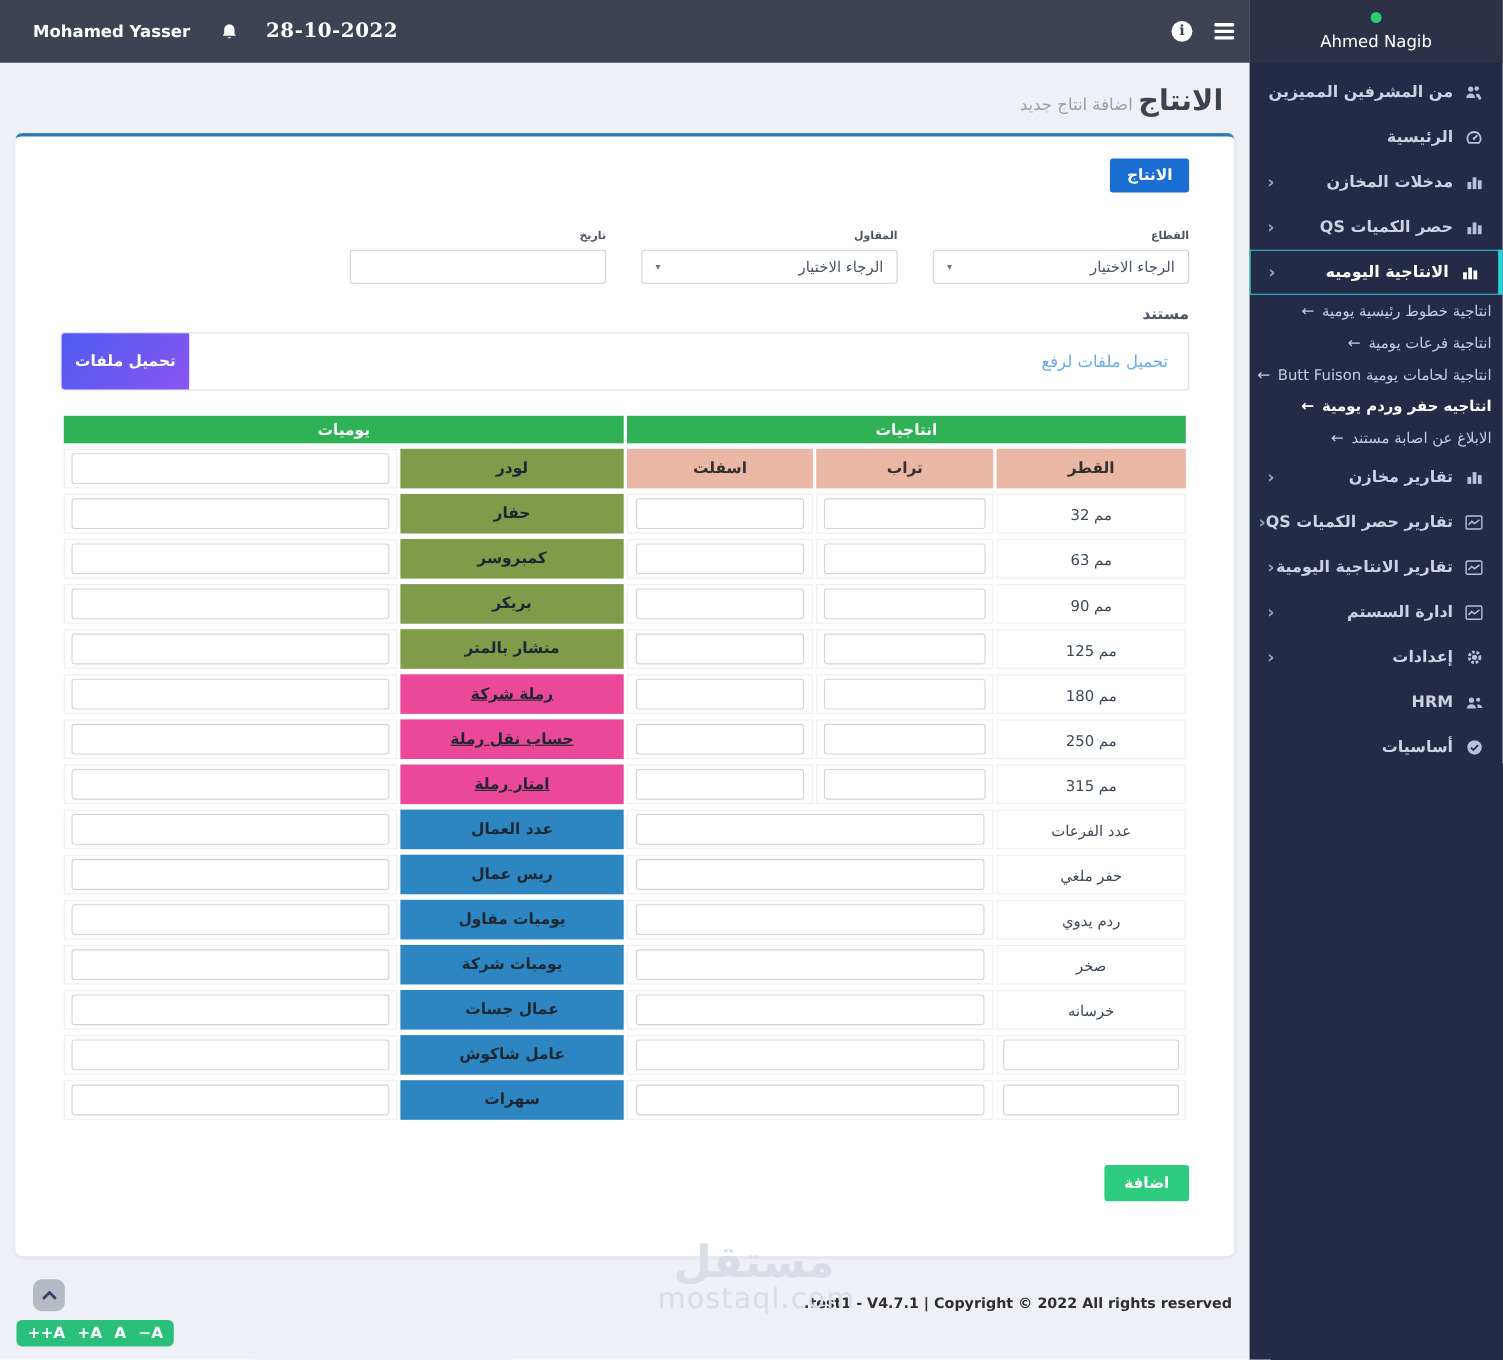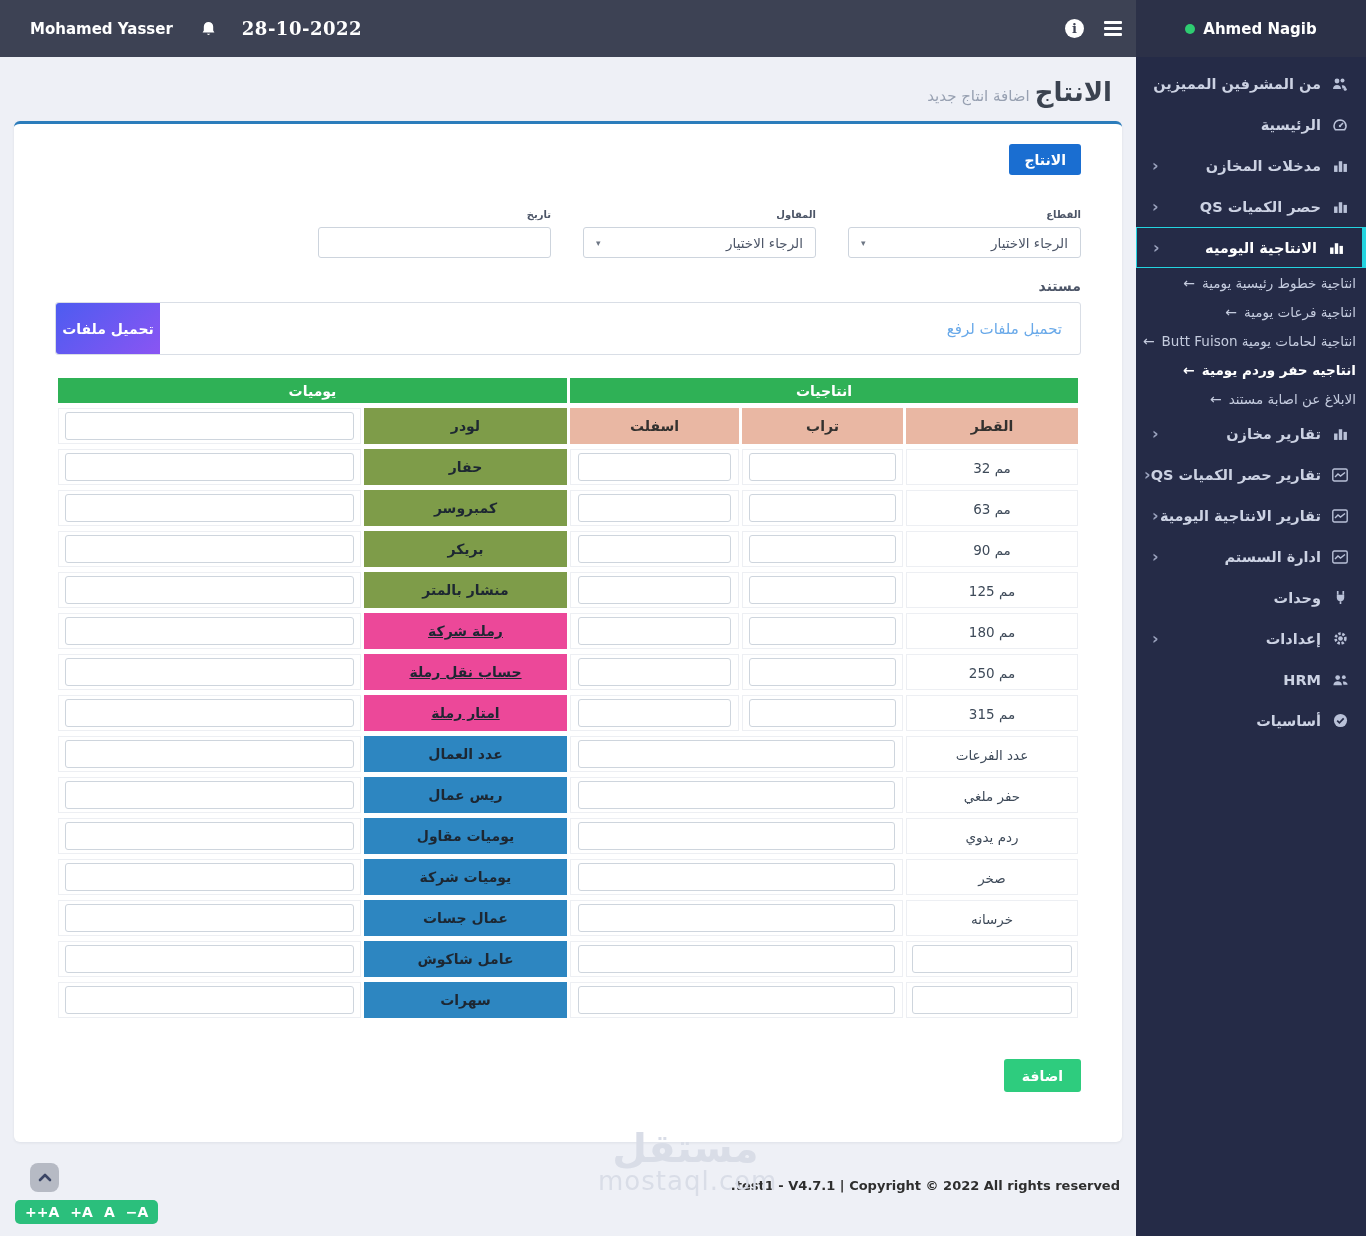--- a/index.html
+++ b/index.html
@@ -3,21 +3,21 @@
 <meta charset="utf-8">
 <style>
   * { margin:0; padding:0; box-sizing:border-box; }
   html,body { width:1366px; height:1236px; }
   body {
     position:relative; overflow:hidden; background:#eef0f6;
     direction:rtl; font-family:"DejaVu Sans","Liberation Sans",sans-serif;
   }
   
   .sidebar { position:absolute; top:0; right:0; width:230px; height:1236px; background:#252b47; z-index:5; }
-  .side-header { height:57px; background:#2c3148; display:flex; align-items:center; justify-content:center; gap:8px; direction:ltr; color:#fff; font-weight:700; font-size:15px; }
+  .side-header { height:57px; background:#2c3148; display:flex; align-items:center; justify-content:center; gap:8px; direction:ltr; color:#fff; font-weight:400; font-size:15px;flex-direction:column; }
   .dot { width:10px; height:10px; border-radius:50%; background:#2ecc71; }
   .side-menu { padding-top:6px; }
   .s-item { display:flex; align-items:center; height:41px; padding:0 16px; color:#ccd2e3; font-size:14.5px; font-weight:600; cursor:pointer; white-space:nowrap; }
   .s-item .s-icon { width:20px; display:flex; justify-content:center; margin-left:9px; color:#b9c1d8; flex:none; }
   .s-item.active { border:1px solid #24d4e0; border-left:1px solid #24d4e0; border-right:4px solid #24d4e0; color:#fff; }
   .s-item.active .s-icon { color:#fff; }
   .s-chevron { margin-right:auto; color:#9aa2bd; font-size:16px; font-weight:700; line-height:1; }
   .s-sub { display:flex; align-items:center; height:29px; padding:0 10px 0 6px; color:#c4cbde; font-size:13.5px; font-weight:500; cursor:pointer; white-space:nowrap; overflow:hidden; }
   .s-sub.active { color:#fff; font-weight:700; }
   .s-arrow { margin-right:7px; font-size:14px; }
@@ -39,21 +39,21 @@
   .tab-btn { display:block; background:#1a6ed1; color:#fff; border:none; border-radius:3px; height:31px; padding:0 15px; font-size:14px; font-weight:600; cursor:pointer; margin-bottom:34px; font-family:inherit; }
   .form-row { display:flex; gap:32px; margin-bottom:20px; }
   .f-col { width:233px; }
   .f-label { display:block; font-size:10px; font-weight:700; color:#4c5567; margin-bottom:7px; }
   .sel { height:31px; border:1px solid #cdd4dd; border-radius:3px; background:#fff; display:flex; align-items:center; justify-content:space-between; padding:0 12px; font-size:13.5px; color:#4c5567; cursor:pointer; }
   .caret { font-size:9px; color:#6d7684; }
   .inp-date { width:100%; height:31px; border:1px solid #cdd4dd; border-radius:3px; background:#fff; font-family:inherit; padding:0 8px; }
   .doc-label { display:block; font-size:14px; font-weight:700; color:#4c5567; margin-bottom:8px; }
   .upload-box { position:relative; height:53px; border:1px solid #d9dee6; border-radius:3px; background:#fff; display:flex; align-items:center; padding-right:18px; cursor:pointer; }
   .upload-text { color:#69a9e9; font-size:15px; }
-  .upload-btn { position:absolute; left:0; top:0; bottom:0; width:104px; border:none; background:linear-gradient(135deg,#4d5cf0,#8a55f3); color:#fff; font-size:14px; font-weight:700; border-radius:3px 0 0 3px; cursor:pointer; font-family:inherit; }
+  .upload-btn { position:absolute; left:0; top:0; bottom:0; width:116px; border:none; background:linear-gradient(135deg,#4d5cf0,#8a55f3); color:#fff; font-size:14px; font-weight:700; border-radius:3px 0 0 3px; cursor:pointer; font-family:inherit; }
   
   table.prod { width:100%; border-collapse:separate; border-spacing:3px 5px; table-layout:fixed; margin-top:18px; }
   th.group { background:#2fb156; color:#fff; font-size:14px; font-weight:700; height:25px; }
   th.salmon { background:#e9b7a3; color:#33312f; font-weight:700; font-size:14px; height:36px; }
   td { height:36px; vertical-align:middle; text-align:center; }
   td.white { background:#fff; border:1px solid #edeff3; }
   td.lbl { font-weight:700; font-size:14px; color:#1d2732; }
   td.lbl.olive { background:#7e9c49; }
   td.lbl.mustard { background:#ec4899;text-decoration:underline; }
   td.lbl.blue { background:#2d86c1; }
@@ -193,30 +193,20 @@
           <svg viewBox="0 0 16 14" width="16" height="14">
             <rect x="0.8" y="1" width="14.4" height="12" rx="1.5" fill="none" stroke="currentColor" stroke-width="1.4"></rect>
             <path d="M3 9l3-3 2.5 2L13 4.5" fill="none" stroke="currentColor" stroke-width="1.4"></path>
           </svg>
         </span>
         <span class="s-label">ادارة السستم</span>
         <span class="s-chevron">‹</span>
       </div>
       <div class="s-item">
         <span class="s-icon">
-          <svg viewBox="0 0 14 16" width="13" height="15">
-            <path d="M4 1v4M10 1v4" stroke="currentColor" stroke-width="1.8"></path>
-            <path d="M3 5h8v3a4 4 0 0 1-8 0z" fill="currentColor"></path>
-            <path d="M7 12v3" stroke="currentColor" stroke-width="1.8"></path>
-          </svg>
-        </span>
-        <span class="s-label">وحدات</span>
-      </div>
-      <div class="s-item">
-        <span class="s-icon">
           <svg viewBox="0 0 16 16" width="15" height="15">
             <circle cx="8" cy="8" r="5.2" fill="none" stroke="currentColor" stroke-width="2.8" stroke-dasharray="2.6 1.7"></circle>
             <circle cx="8" cy="8" r="2.5" fill="currentColor"></circle>
           </svg>
         </span>
         <span class="s-label">إعدادات</span>
         <span class="s-chevron">‹</span>
       </div>
       <div class="s-item">
         <span class="s-icon">

